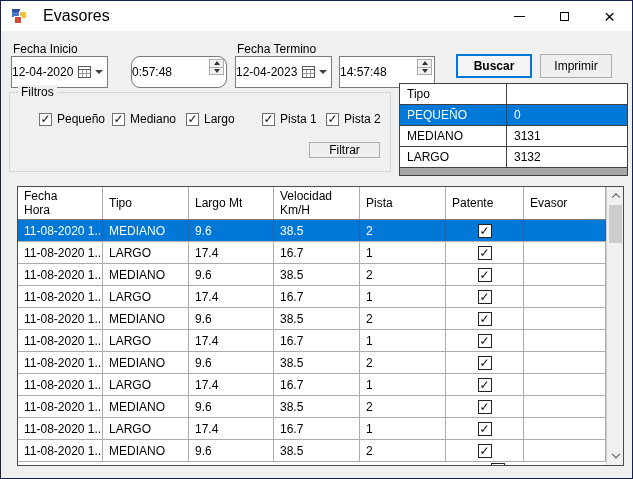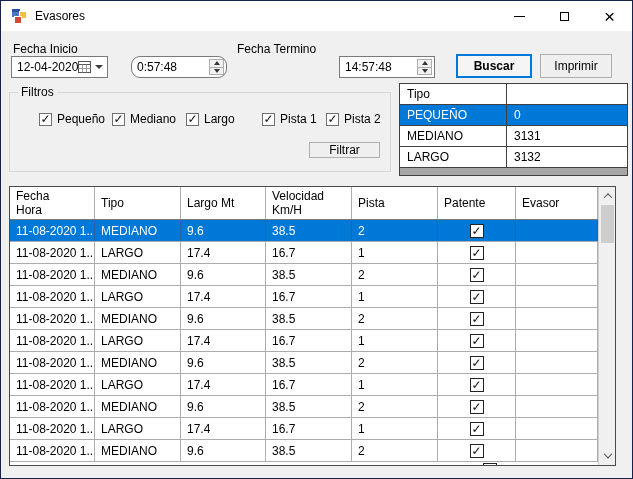--- a/index.html
+++ b/index.html
@@ -15,32 +15,32 @@
   .titlebar {
     position:absolute; left:0; top:0; right:0; height:30px;
     background:#ffffff; display:flex; align-items:center;
   }
   .app-icon { position:relative; width:16px; height:16px; margin-left:10px; }
   .app-icon .sq { position:absolute; border:1px solid #fff; }
   .app-icon .sq.blue  { left:0; top:0;  width:10px; height:10px; background:#4a76c9; }
   .app-icon .sq.blue::before { content:""; position:absolute; left:0; top:0; right:0; height:3px; background:#2d4f9e; }
   .app-icon .sq.yellow{ left:8px; top:3px; width:8px; height:8px; background:#f0c23c; }
   .app-icon .sq.red   { left:3px; top:8px; width:8px; height:8px; background:#d1493a; }
-  .title-text { margin-left:8px; font-size:12px; color:#000; }
+  .title-text { margin-left:16px; font-size:16px; color:#000; }
   .win-btns { position:absolute; right:0; top:0; height:30px; display:flex; }
   .win-btn { width:45px; height:30px; display:flex; align-items:center; justify-content:center; cursor:default; }
   .glyph-min { width:11px; height:1px; background:#000; display:block; }
   .glyph-max { width:9px; height:9px; border:1px solid #000; display:block; background:transparent; }
   .glyph-close { font-size:19px; font-weight:300; line-height:1; color:#000; }
 
   
   .lbl { position:absolute; color:#000; }
   .textbox {
-    position:absolute; height:22px; background:#fff; border:1px solid #7a7a7a;
-    display:flex; align-items:center; padding-left:5px;
+    position:absolute; height:32px; background:#fff; border:1px solid #7a7a7a;
+    display:flex; align-items:center; 
   }
   .dp-right { position:absolute; right:4px; top:0; bottom:0; display:flex; align-items:center; gap:4px; }
   .cal-icon { display:block; }
   .drop-arrow { width:0; height:0; border-left:4px solid transparent; border-right:4px solid transparent; border-top:4px solid #404040; }
   .updown {
     position:absolute; right:2px; top:2px; width:15px; height:16px;
     border:1px solid #acacac; display:flex; flex-direction:column;
   }
   .updown .half { flex:1; display:flex; align-items:center; justify-content:center; background:#f2f2f2; }
   .updown .half + .half { border-top:1px solid #acacac; }
@@ -69,21 +69,21 @@
   .sum-header { display:flex; height:21px; background:#fff; border-bottom:1px solid #404040; }
   .sum-header .c1 { width:107px; border-right:1px solid #404040; display:flex; align-items:center; padding-left:7px; }
   .sum-header .c2 { flex:1; display:flex; align-items:center; padding-left:7px; }
   .sum-row { display:flex; height:21px; background:#fff; border-bottom:1px solid #404040; }
   .sum-row .c1 { width:107px; border-right:1px solid #404040; display:flex; align-items:center; padding-left:7px; }
   .sum-row .c2 { flex:1; display:flex; align-items:center; padding-left:7px; }
   .sum-row.selected { background:#0078d7; color:#fff; }
 
   
   .grid {
-    position:absolute; left:8px; top:185px; width:607px; height:280px;
+    position:absolute; left:16px; top:185px; width:607px; height:280px;
     background:#f0f0f0; border:1px solid #4a4a4a; overflow:hidden;
   }
   .grid-inner { position:absolute; left:0; top:0; right:17px; bottom:0; background:#fff; }
   .grid-head {
     display:grid; grid-template-columns:85px 86px 85px 86px 86px 78px 82px;
     height:33px; background:#fff; border-bottom:1px solid #7a7a7a;
   }
   .ghead-cell {
     display:flex; align-items:center; padding-left:6px;
     border-right:1px solid #acacac; white-space:pre-line; line-height:1.2;
@@ -157,20 +157,33 @@
       <span class="half">
           <span class="tri-up"></span>
         </span>
       <span class="half">
           <span class="tri-down"></span>
         </span>
     </span>
   </div>
 
   <span class="lbl" style="left:236px; top:41px;">Fecha Termino</span>
+  <div class="textbox" style="left:234px; top:55px; width:97px;">
+    <span>12-04-2023</span>
+    <span class="dp-right">
+      <svg class="cal-icon" width="13" height="12" viewBox="0 0 13 12">
+        <rect x="0.5" y="0.5" width="12" height="11" fill="#fff" stroke="#555"></rect>
+        <line x1="0.5" y1="3.5" x2="12.5" y2="3.5" stroke="#555"></line>
+        <line x1="4.5" y1="3.5" x2="4.5" y2="11.5" stroke="#999"></line>
+        <line x1="8.5" y1="3.5" x2="8.5" y2="11.5" stroke="#999"></line>
+        <line x1="0.5" y1="7.5" x2="12.5" y2="7.5" stroke="#999"></line>
+      </svg>
+      <span class="drop-arrow"></span>
+    </span>
+  </div>
   <div class="textbox" style="left:338px; top:55px; width:96px;">
     <span>14:57:48</span>
     <span class="updown">
       <span class="half">
           <span class="tri-up"></span>
         </span>
       <span class="half">
           <span class="tri-down"></span>
         </span>
     </span>

